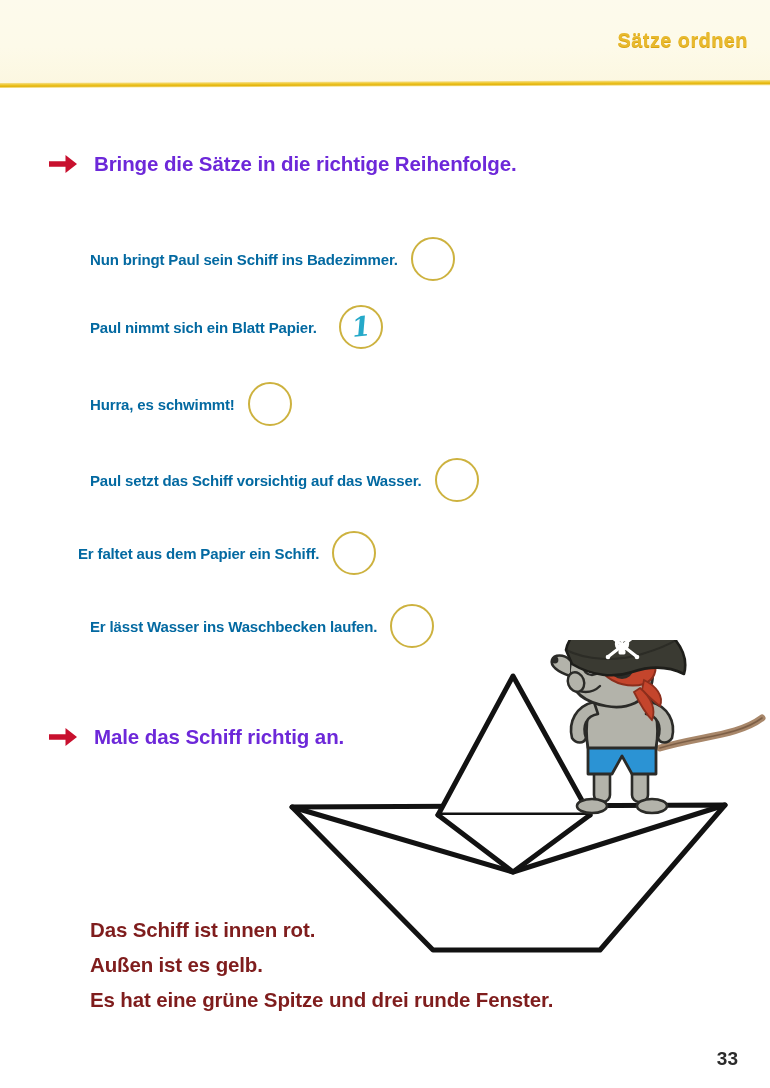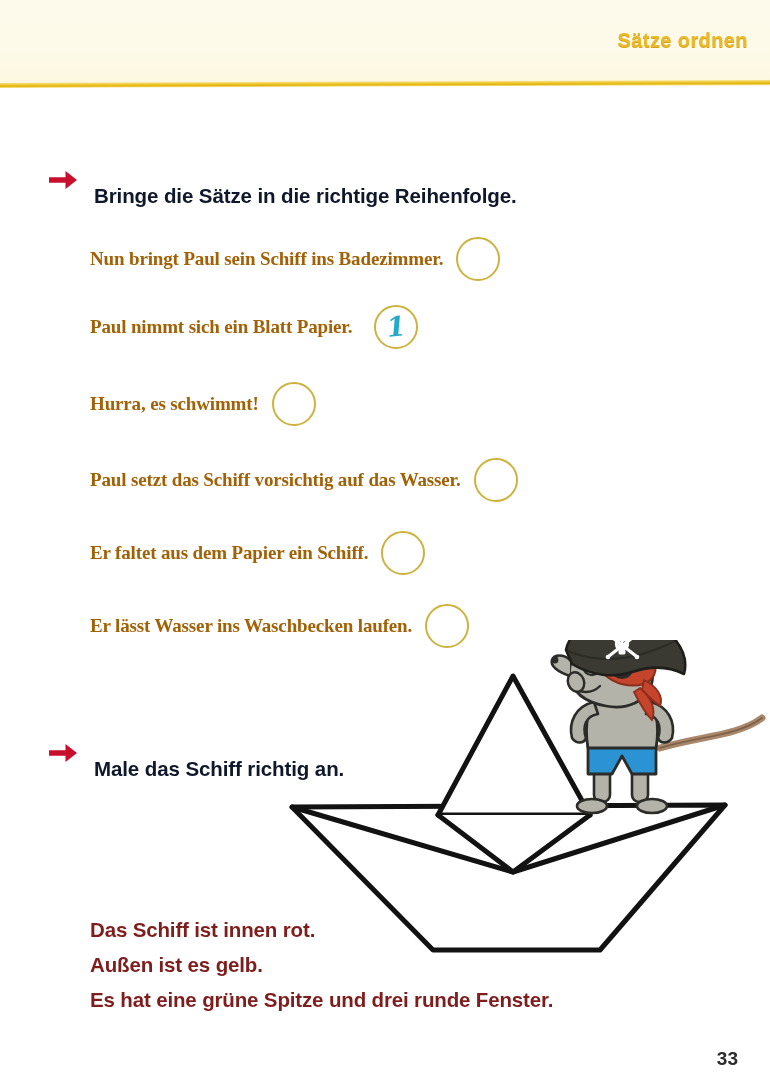--- a/index.html
+++ b/index.html
@@ -54,37 +54,35 @@
   }
   .arrow-icon {
     width: 30px;
     height: 22px;
     flex: 0 0 auto;
     margin-right: 16px;
   }
   .task-text {
     font-size: 20.5px;
     font-weight: bold;
-    color: #0f172a;
+    color: #6d28d9;
     letter-spacing: -0.1px;
-    margin-top: 32px;
   }
 
   .sentence-row {
     position: absolute;
     display: flex;
     align-items: center;
     white-space: nowrap;
   }
   .sentence-text {
-    font-size: 19px;
-    font-weight: bold;
-    color: #a16207;
+    font-size: 15px;
+    font-weight: bold;
+    color: #0369a1;
     letter-spacing: -0.15px;
-    font-family: Liberation Serif, serif;
   }
   .answer-circle {
     width: 44px;
     height: 44px;
     border-radius: 50%;
     border: 2.2px solid #cdb23f;
     margin-left: 13px;
     flex: 0 0 auto;
     position: relative;
     box-sizing: border-box;
@@ -174,21 +172,21 @@
   </span>
 </div>
 
 <div class="sentence-row" style="left:90px; top:458px;">
   <span class="sentence-text">Paul setzt das Schiff vorsichtig auf das Wasser.</span>
   <span class="answer-circle">
     <span class="handwritten"></span>
   </span>
 </div>
 
-<div class="sentence-row" style="left:90px; top:531px;text-align:right;">
+<div class="sentence-row" style="left:78px; top:531px;text-align:right;">
   <span class="sentence-text">Er faltet aus dem Papier ein Schiff.</span>
   <span class="answer-circle">
     <span class="handwritten"></span>
   </span>
 </div>
 
 <div class="sentence-row" style="left:90px; top:604px;">
   <span class="sentence-text">Er lässt Wasser ins Waschbecken laufen.</span>
   <span class="answer-circle">
     <span class="handwritten"></span>

